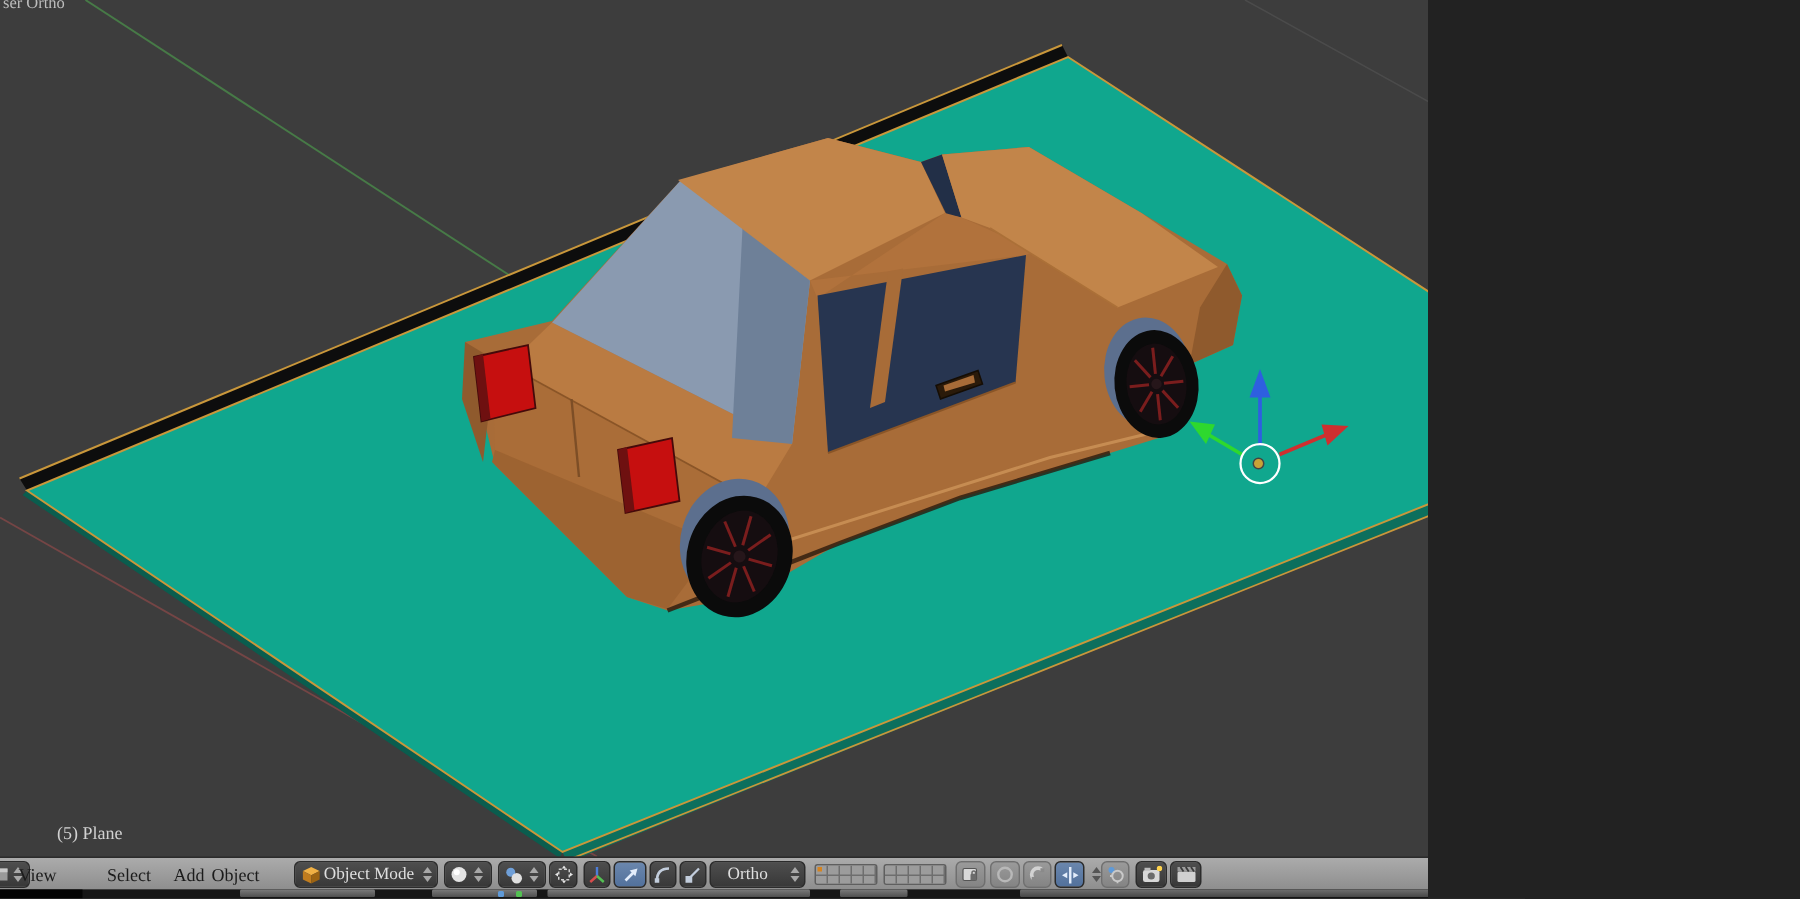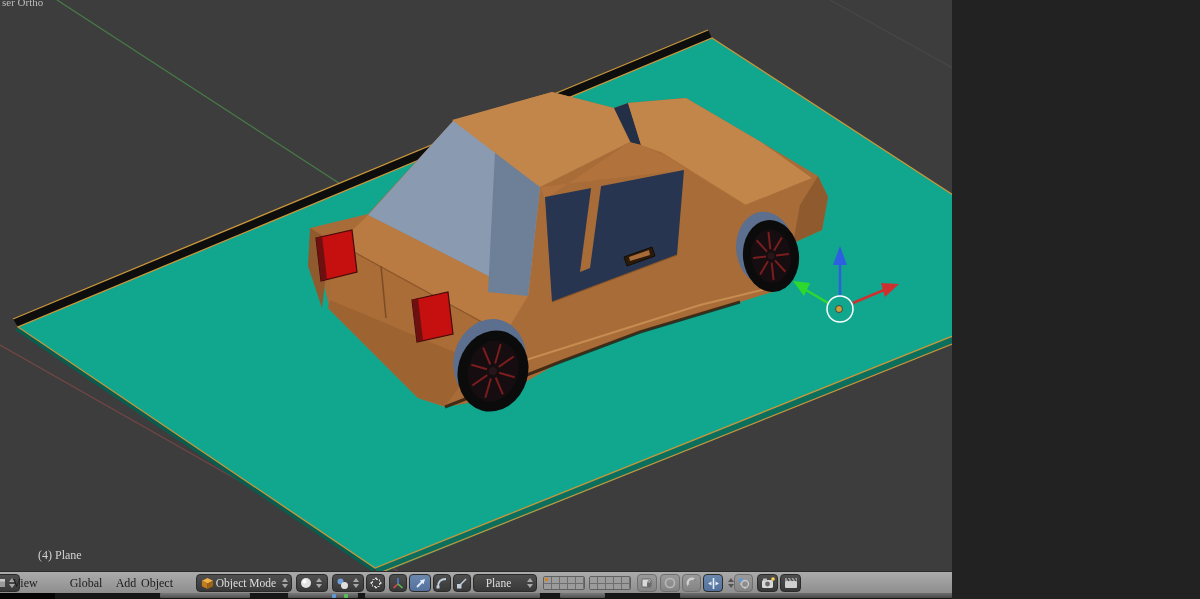--- a/index.html
+++ b/index.html
@@ -144,38 +144,38 @@
         <line x1="840" y1="297" x2="840" y2="263" stroke="#2e5fe0" stroke-width="2.5"></line>
         <polygon points="840,246 833,265 847,265" fill="#2e5fe0"></polygon>
         <line x1="853" y1="303" x2="884" y2="290" stroke="#cf2f2f" stroke-width="2.5"></line>
         <polygon points="899,284 881,283 885,297" fill="#cf2f2f"></polygon>
         <circle cx="840" cy="309" r="13" fill="none" stroke="#ffffff" stroke-width="1.5"></circle>
         <circle cx="839" cy="309" r="3.5" fill="#c8a337" stroke="#444" stroke-width="1"></circle>
       </g>
     </svg>
 
     <div class="ov-text view-label">ser Ortho</div>
-    <div class="ov-text obj-info">(4) Plane</div>
+    <div class="ov-text obj-info">(5) Plane</div>
   </div>
 
   <div class="vheader">
 
     <div class="tbtn" style="left:-6px;width:26px">
       <svg width="10" height="10" viewBox="0 0 10 10">
         <rect x="1" y="1" width="8" height="8" fill="#9a9a9a"></rect>
           <rect x="1" y="1" width="8" height="2.5" fill="#c9c9c9"></rect>
       </svg>
       <span class="spin">
           <i class="up"></i>
           <i class="dn"></i>
         </span>
     </div>
 
     <div class="menu" style="left:7px;width:36px">View</div>
-    <div class="menu" style="left:64px;width:44px">Global</div>
+    <div class="menu" style="left:64px;width:44px">Select</div>
     <div class="menu" style="left:110px;width:32px">Add</div>
     <div class="menu" style="left:134px;width:46px">Object</div>
 
     <div class="dd" style="left:196px;width:96px">
       <svg width="13" height="13" viewBox="0 0 14 14" style="margin-left:4px">
         <polygon points="7,1 13,4 7,7 1,4" fill="#f0b044"></polygon>
         <polygon points="1,4 7,7 7,13 1,10" fill="#c07c1e"></polygon>
         <polygon points="13,4 7,7 7,13 13,10" fill="#9c6312"></polygon>
       </svg>
       <span class="lbl">Object Mode</span>
@@ -235,21 +235,21 @@
         <rect x="0.5" y="8.5" width="3" height="3" fill="#c2cddc"></rect>
       </svg>
     </div>
     <div class="tbtn" style="left:453px;width:18px">
       <svg width="12" height="12" viewBox="0 0 12 12">
         <line x1="3.5" y1="8.5" x2="10" y2="2" stroke="#c2cddc" stroke-width="1.5"></line>
         <rect x="1" y="7" width="4.5" height="4.5" fill="#c2cddc"></rect>
       </svg>
     </div>
     <div class="dd" style="left:473px;width:64px">
-      <span class="lbl">Plane</span>
+      <span class="lbl">Ortho</span>
       <span class="spin">
           <i class="up"></i>
           <i class="dn"></i>
         </span>
     </div>
 
     <div class="layer-block" style="left:543px">
       <span class="layer-cell">
           <span class="dot"></span>
         </span>

